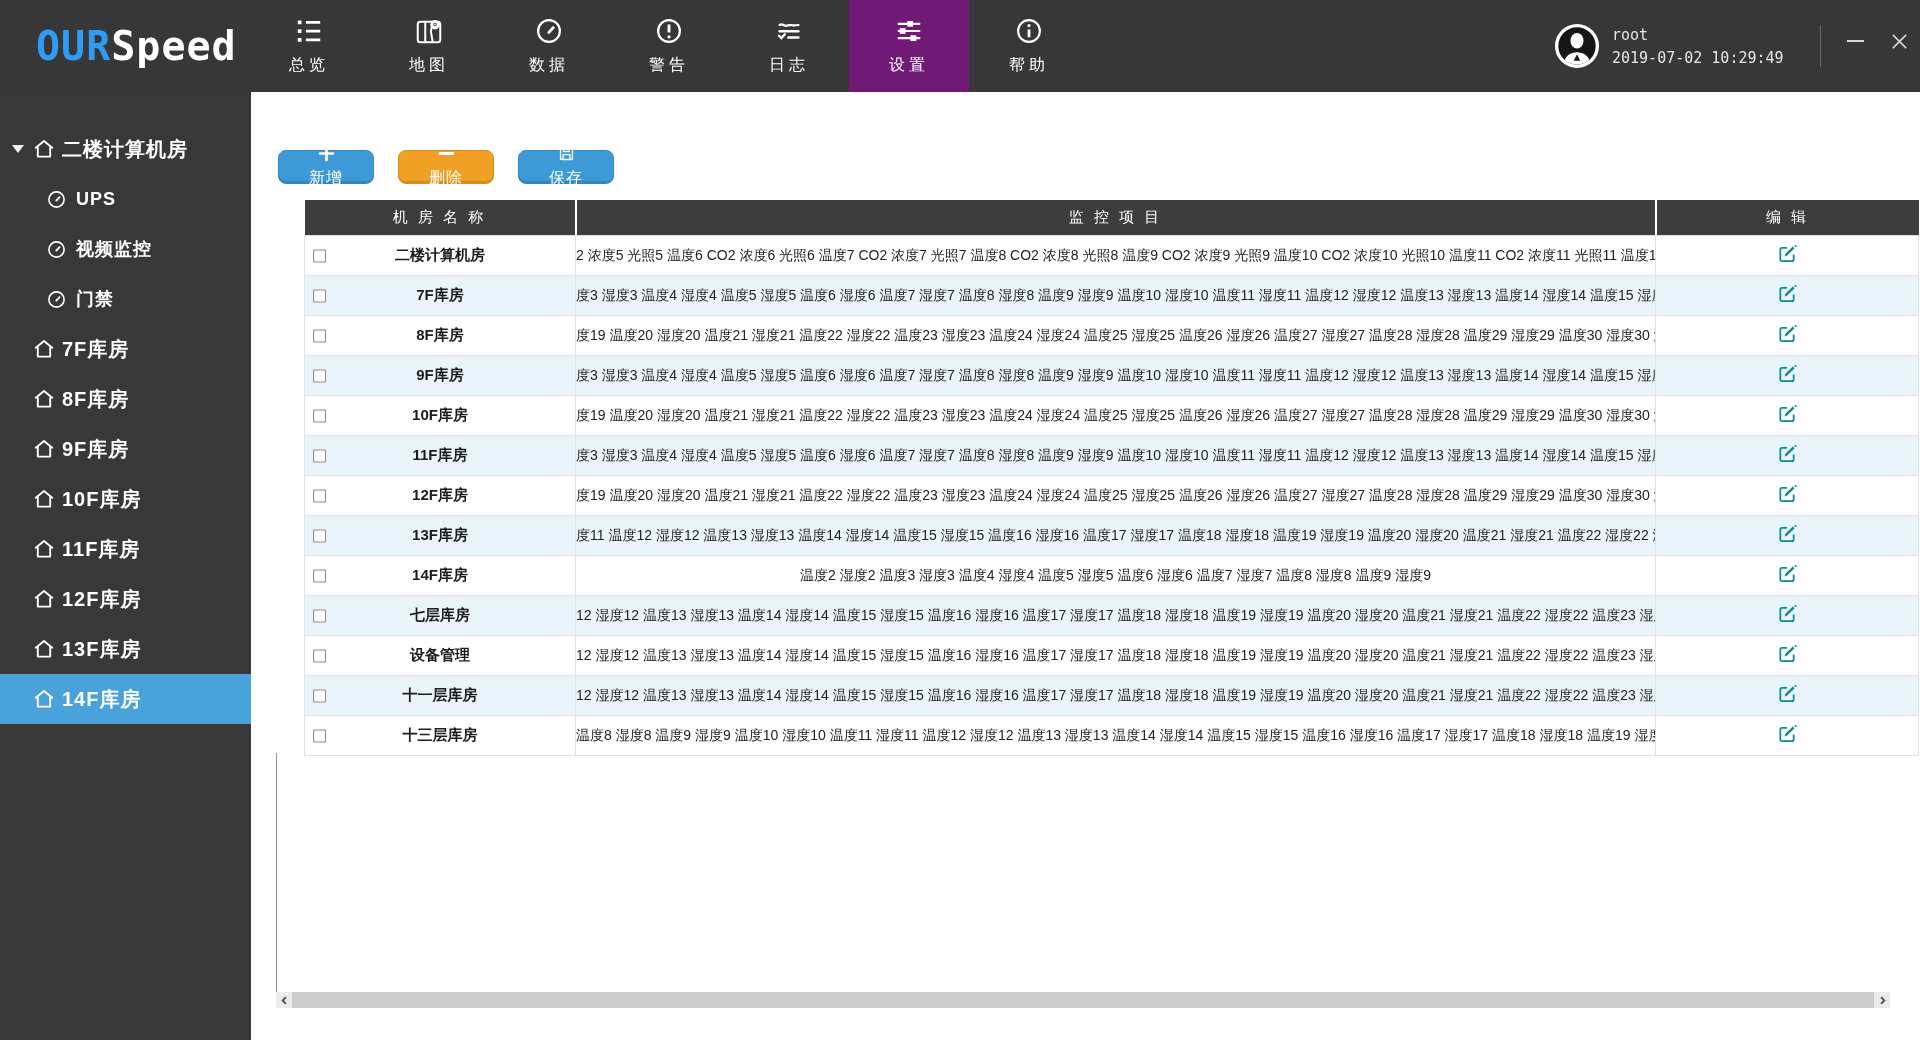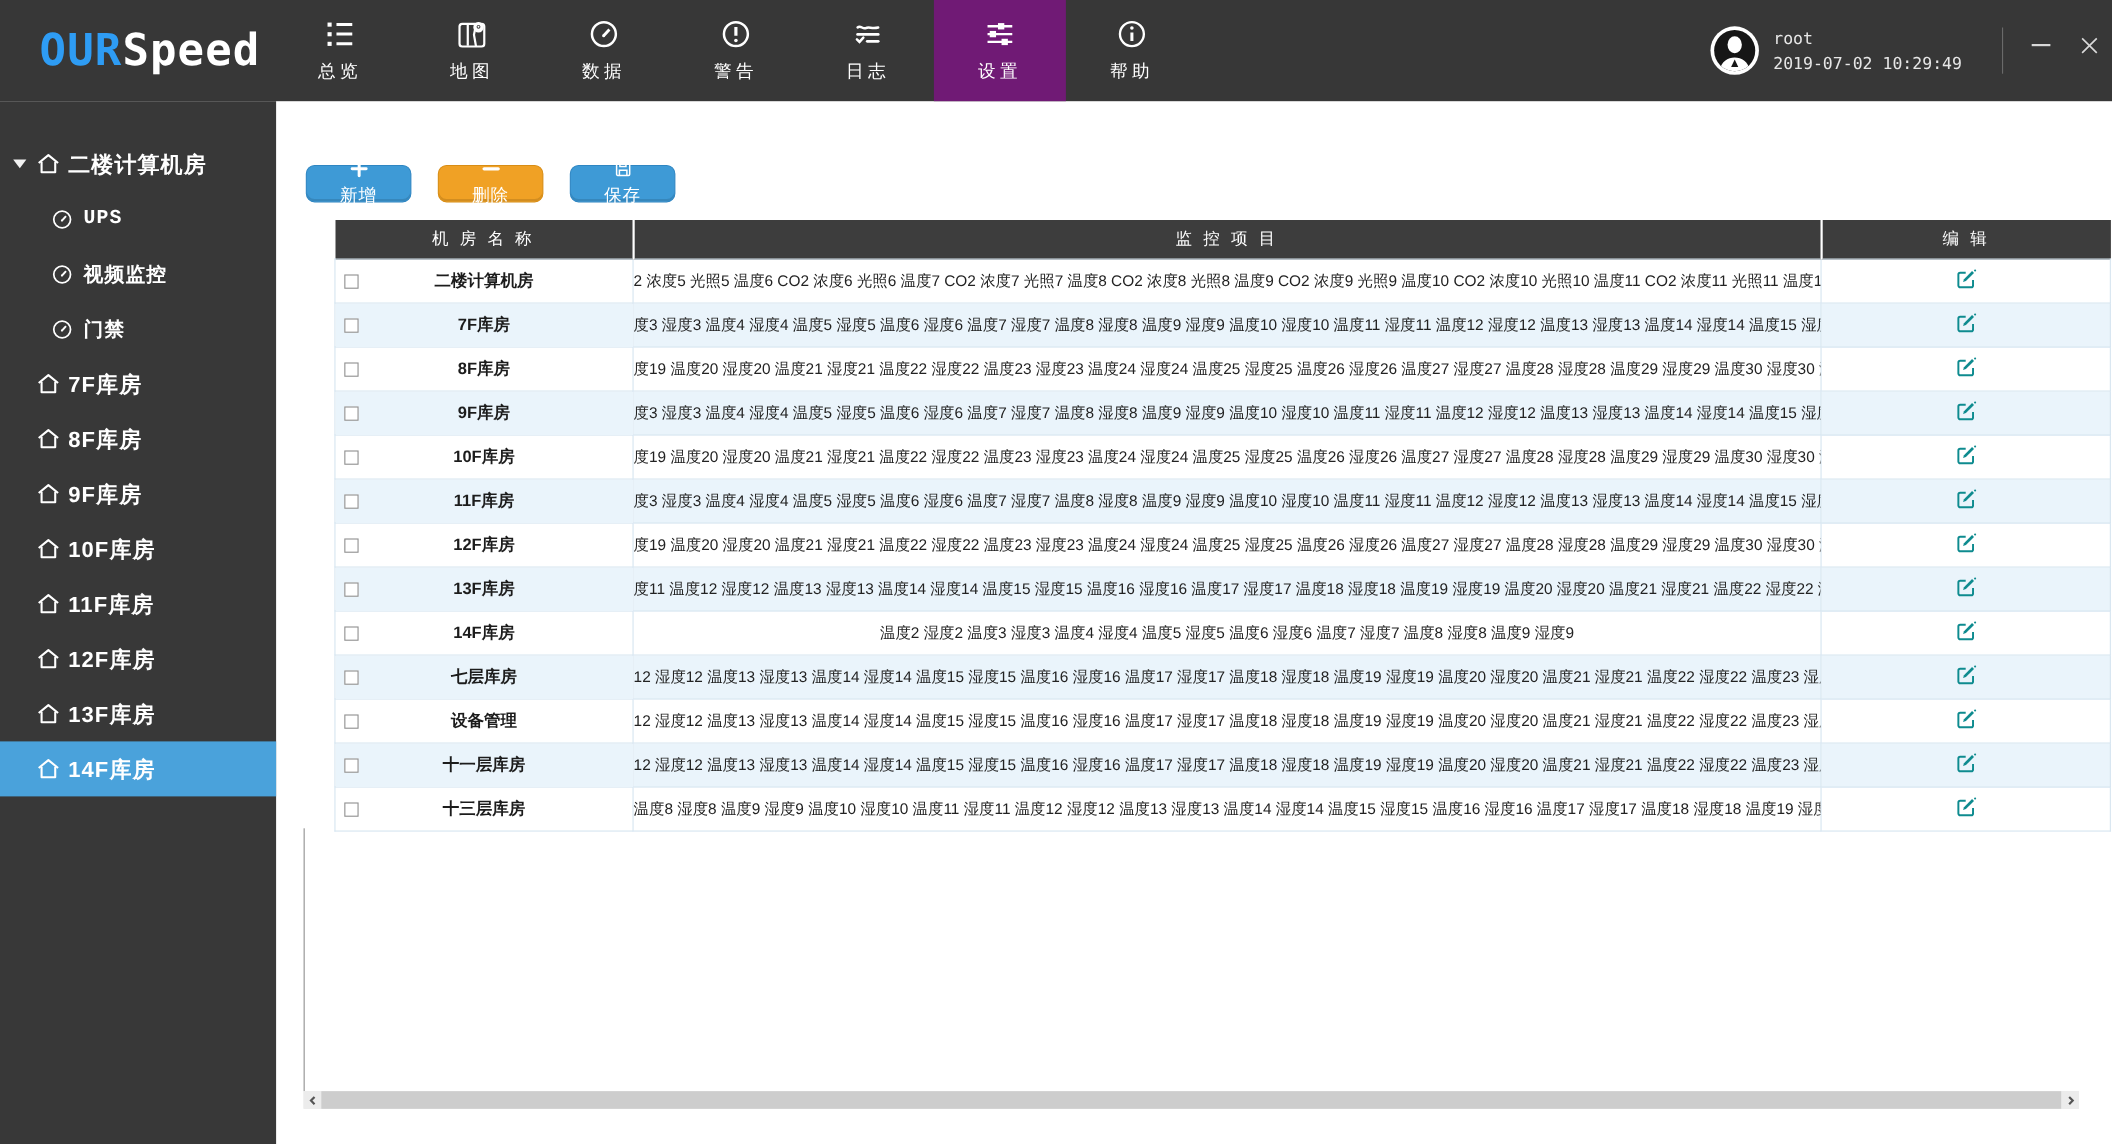--- a/index.html
+++ b/index.html
@@ -33,21 +33,21 @@
   .sidebar{position:absolute;left:0;top:92px;width:251px;height:948px;background:#383838;
            padding-top:32px;box-sizing:border-box;z-index:4;}
   .side-item{height:50px;display:flex;align-items:center;color:#fff;cursor:pointer;
              padding-left:12px;box-sizing:border-box;}
   .side-item .caret-slot{width:20px;display:flex;align-items:center;}
   .caret-down{width:0;height:0;border-left:6px solid transparent;border-right:6px solid transparent;
               border-top:8px solid #f2f2f2;}
   .side-item .icon{display:block;}
   .side-item.lv0 .icon svg{width:24px;height:24px;display:block;}
   .side-item.lv0 .side-label{font-size:20px;font-weight:bold;margin-left:6px;letter-spacing:1px;}
-  .side-item.lv1{padding-left:46px;font-family:Liberation Mono, monospace;}
+  .side-item.lv1{padding-left:46px;}
   .side-item.lv1 .icon svg{width:21px;height:21px;display:block;}
   .side-item.lv1 .side-label{font-size:18px;font-weight:bold;margin-left:9px;letter-spacing:1px;}
   .side-item.selected{background:#4aa2db;}
   
   .main{position:absolute;left:251px;top:92px;width:1669px;height:948px;background:#fff;}
   .tabs{position:absolute;left:25px;top:18px;height:32px;display:flex;}
   .tab{height:32px;display:flex;align-items:center;padding:0 13px;font-size:17px;cursor:pointer;
        box-sizing:border-box;letter-spacing:1px;}
   .tab.active{background:#fff;color:#1d1d1d;border-left:1px solid #8a8a8a;border-bottom:1px solid #8a8a8a;}
   .tab.blue{background:#3b9cd9;color:#fff;}

